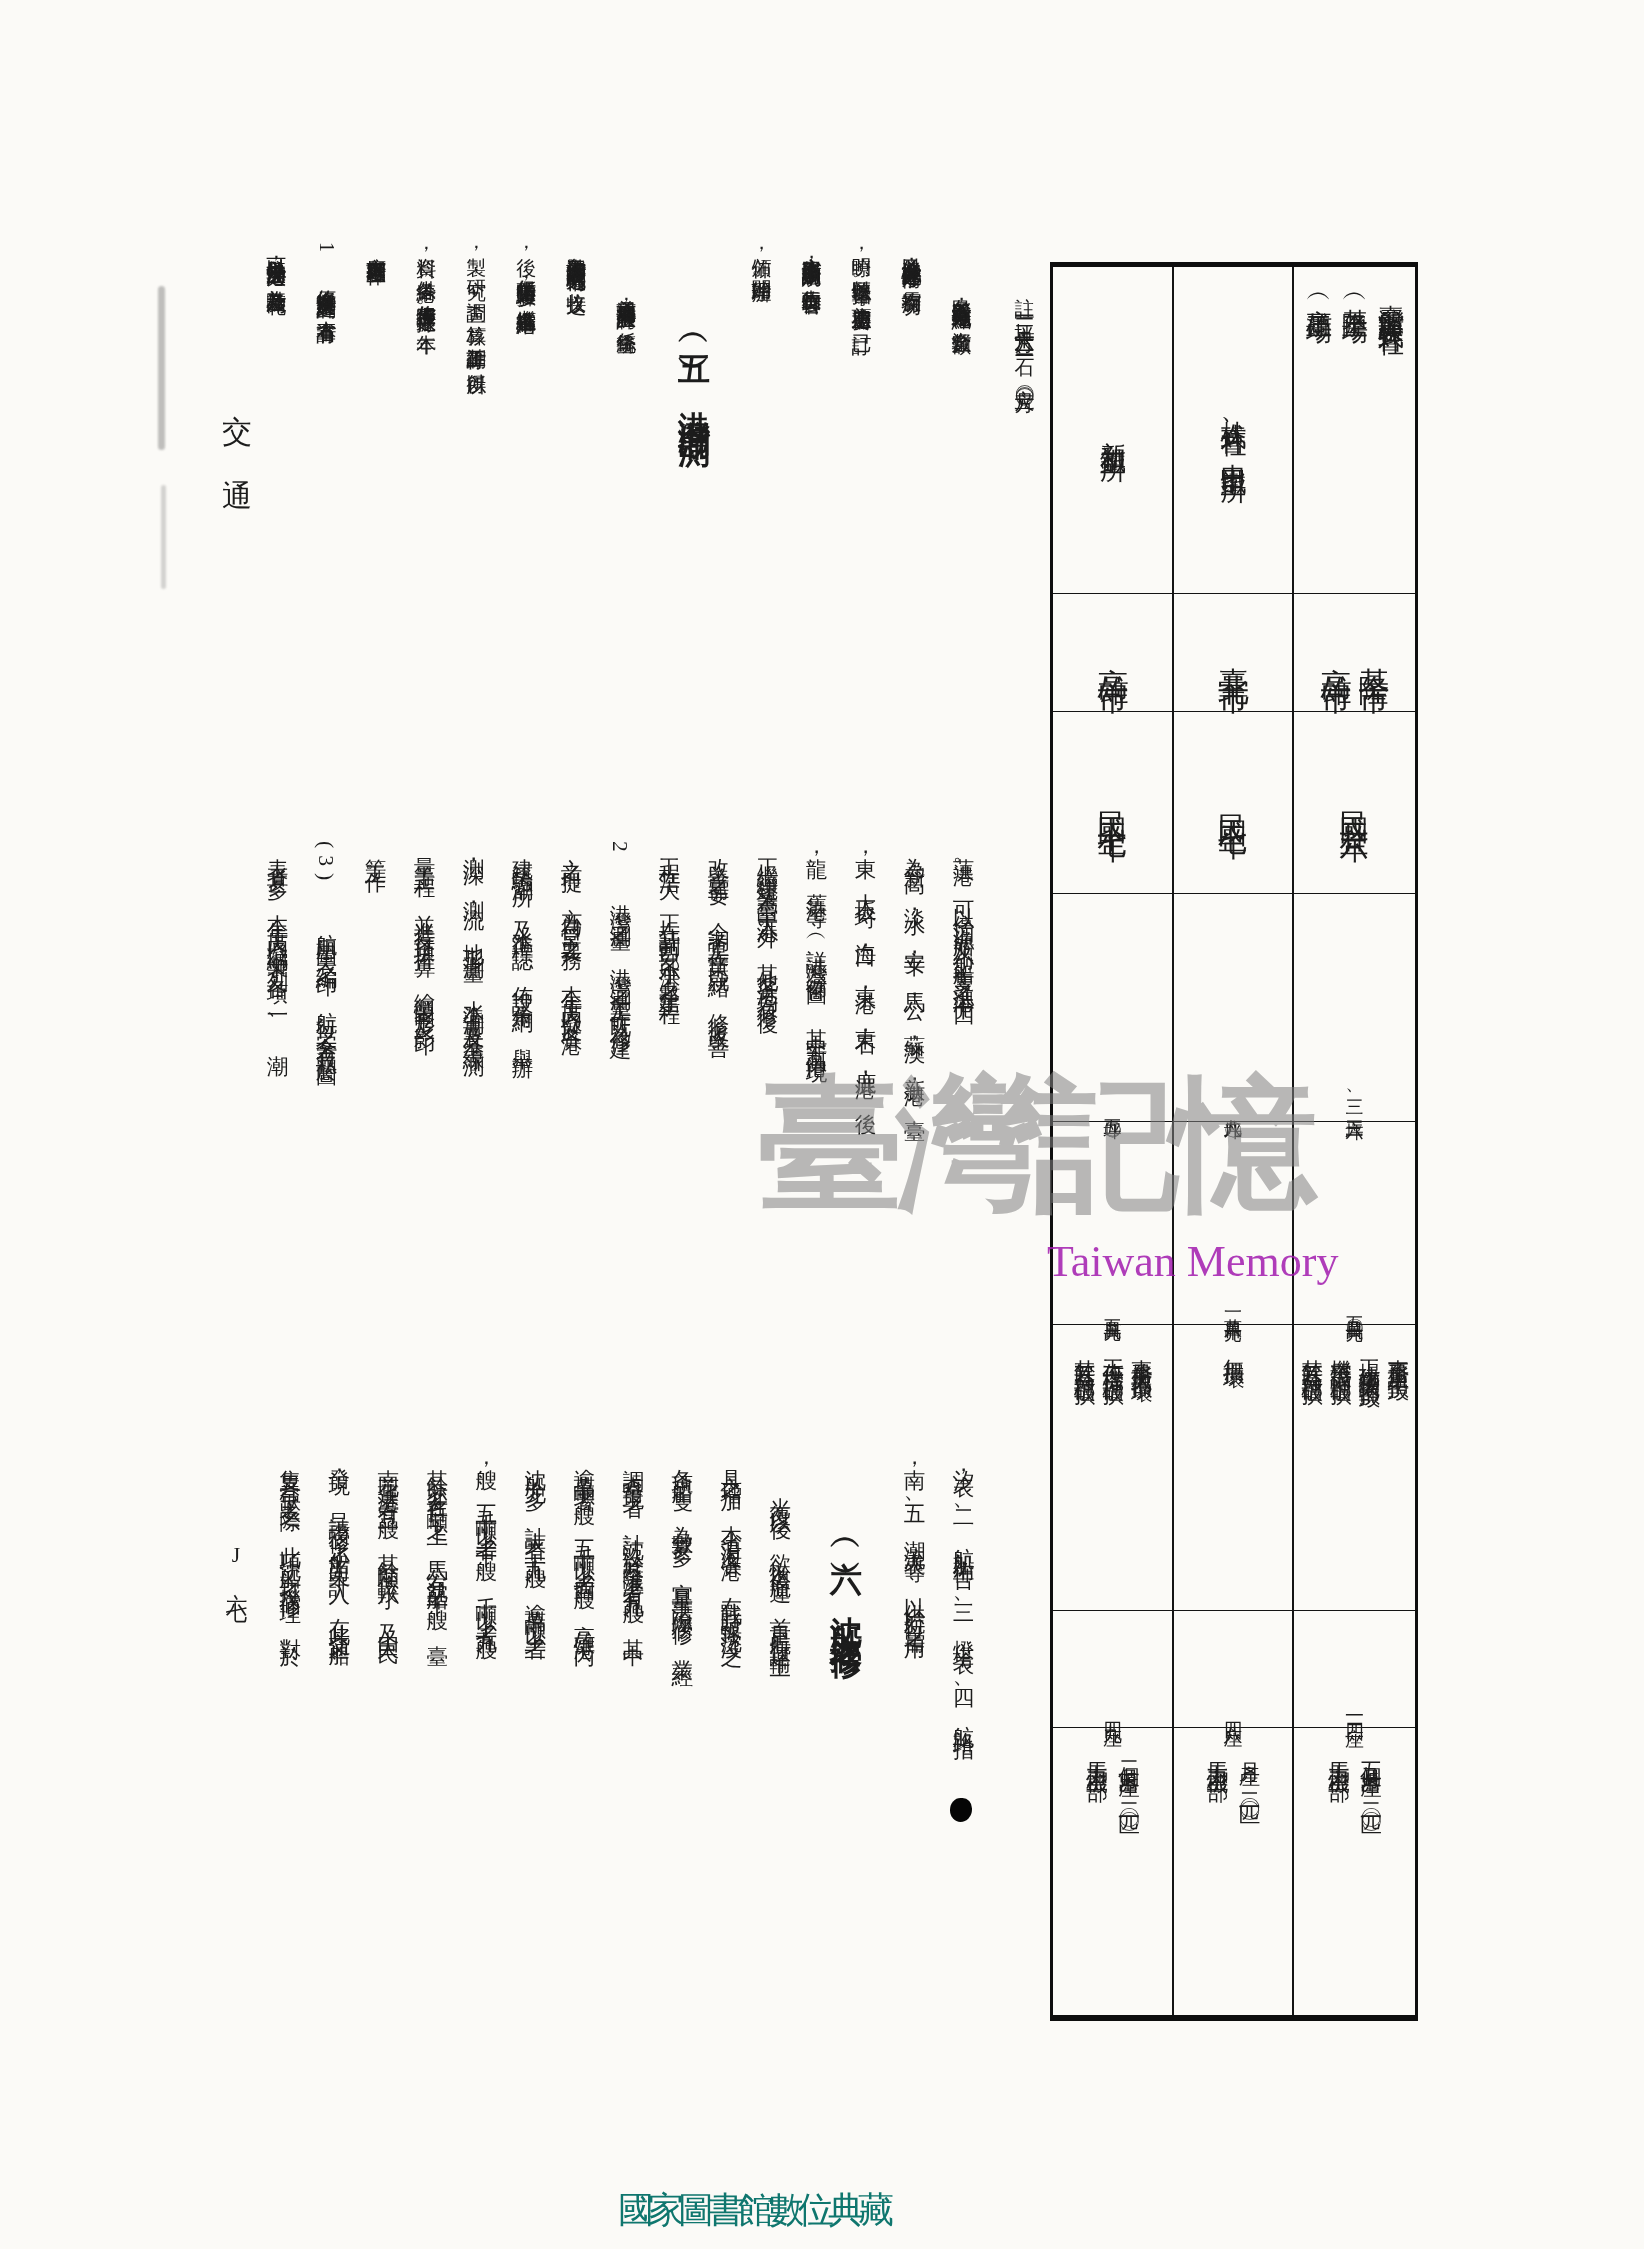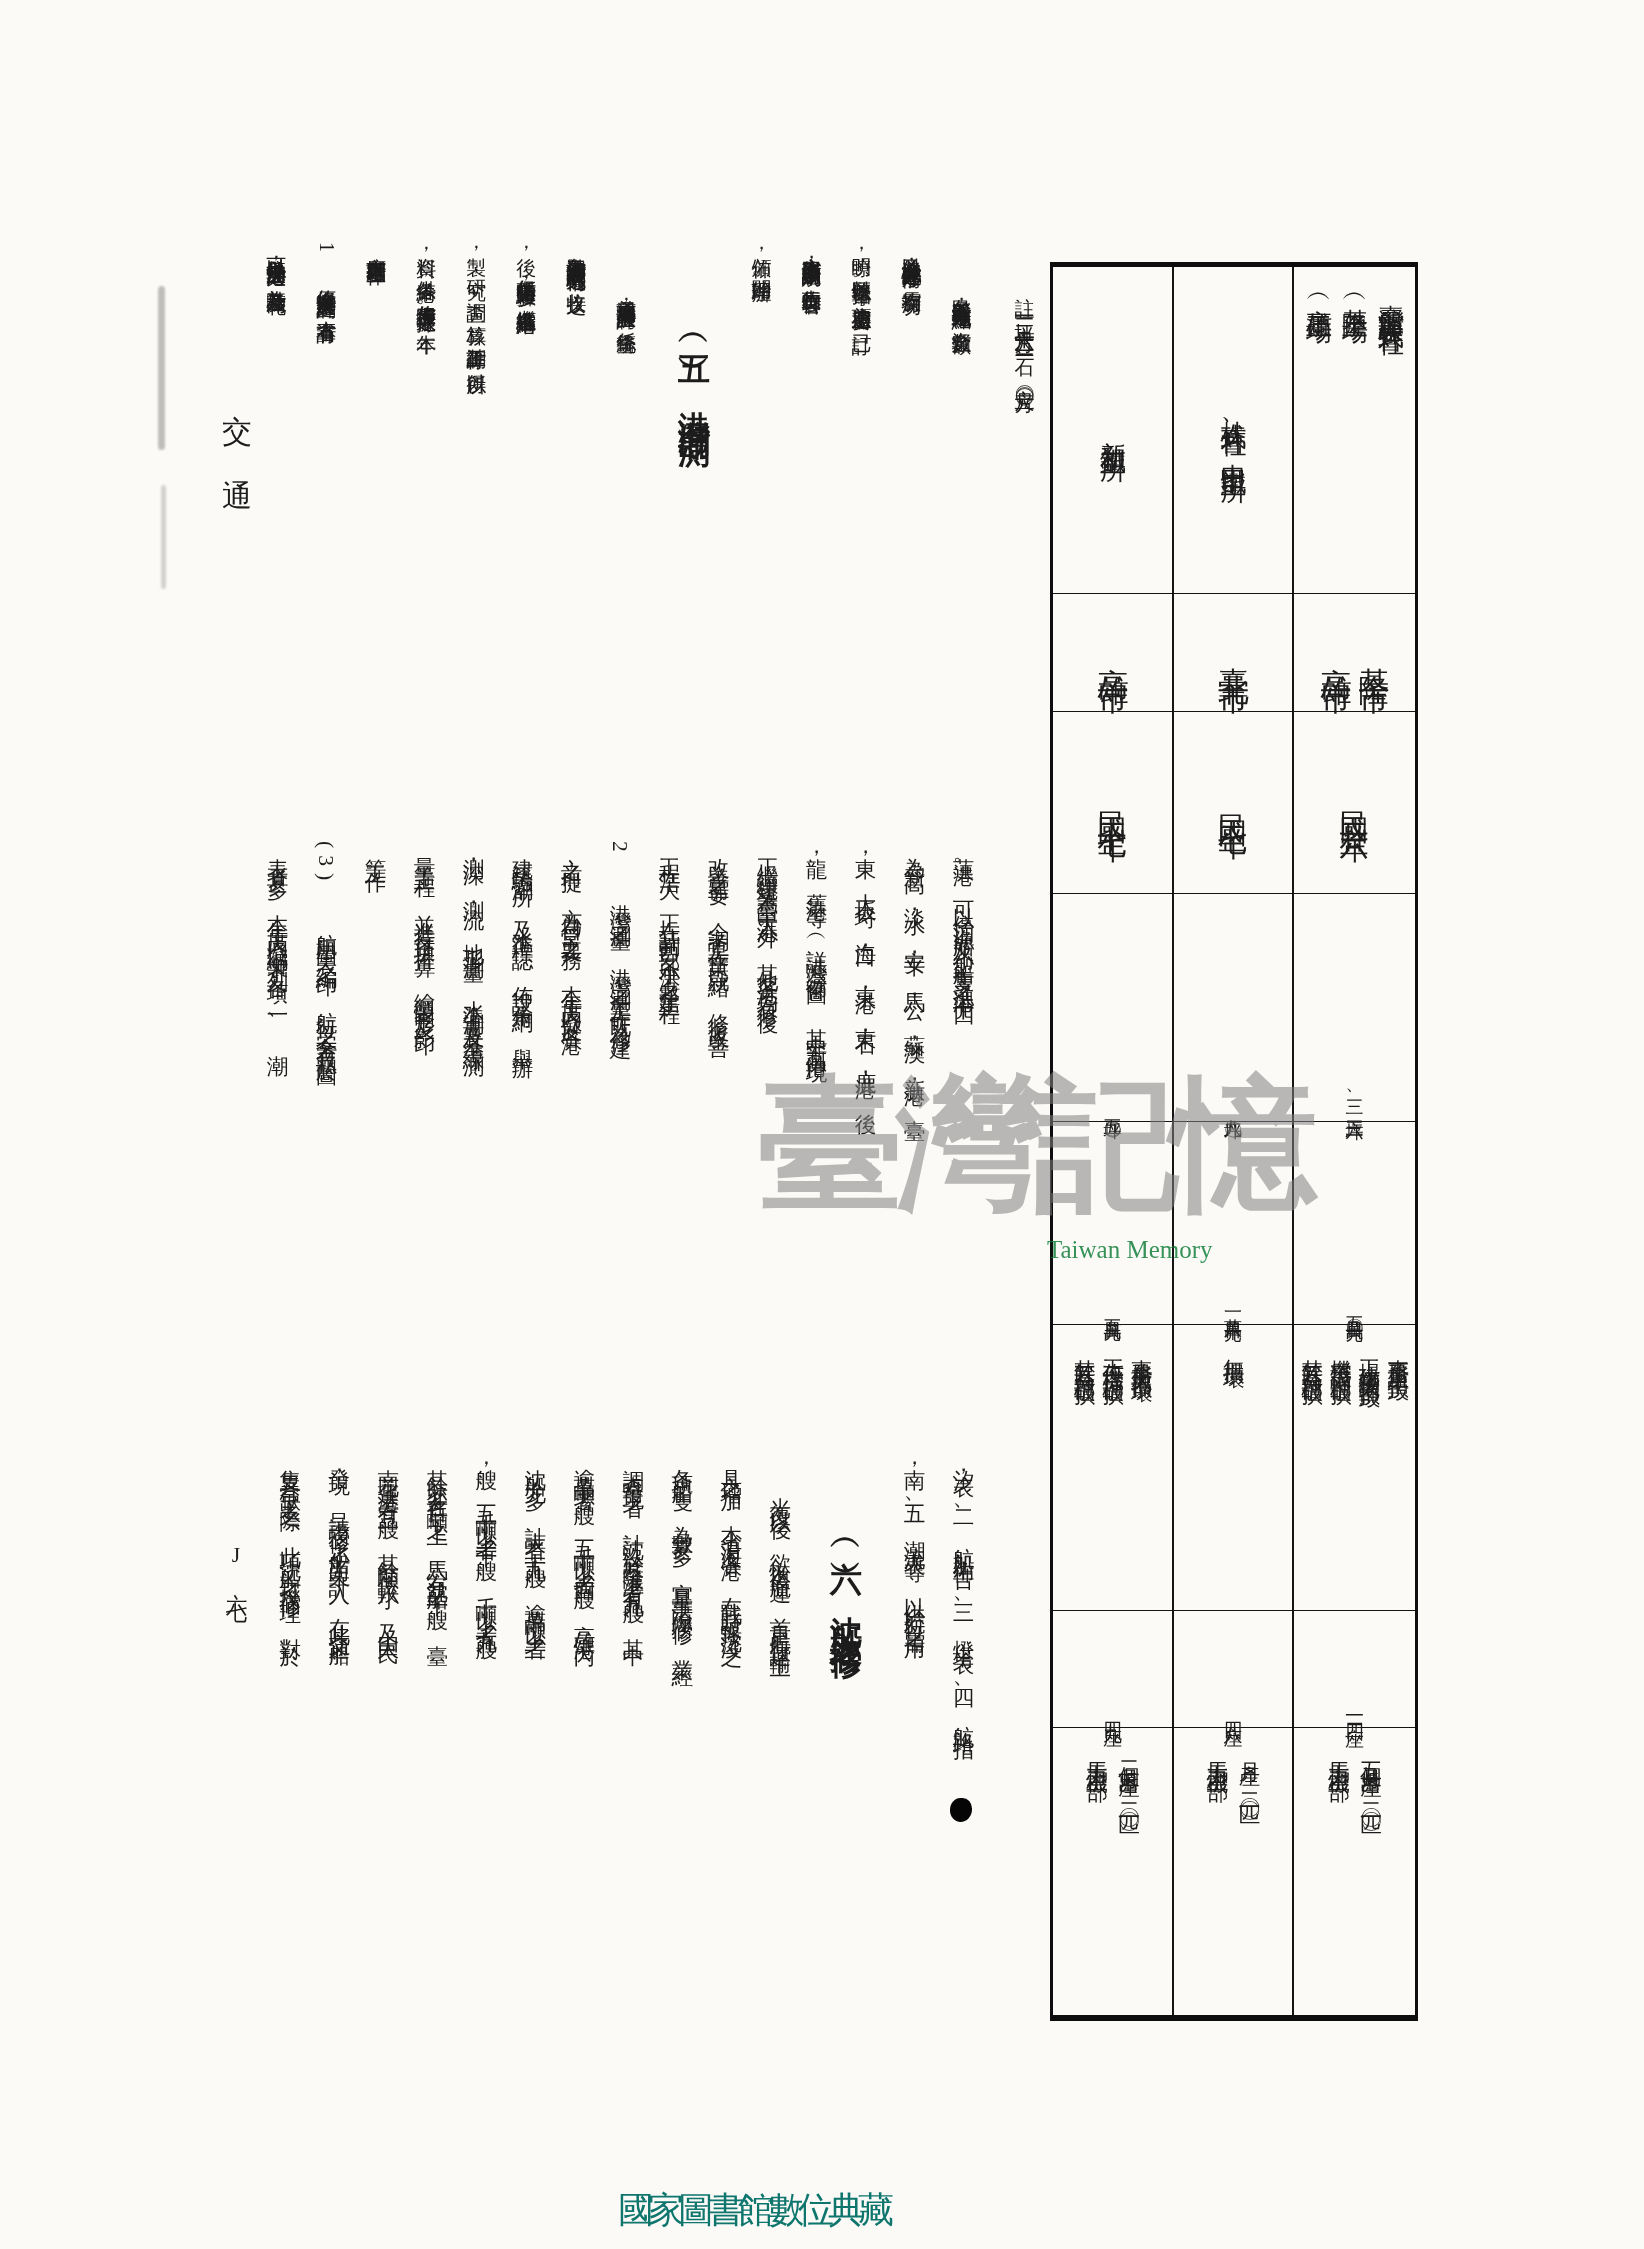--- a/index.html
+++ b/index.html
@@ -44,21 +44,21 @@
   .f-loc{font-size:31px;letter-spacing:7px;line-height:38px;}
   .f-year{font-size:29px;letter-spacing:6px;}
   .f-area{font-size:18px;letter-spacing:0.9px;}
   .f-capital{font-size:18px;letter-spacing:1.7px;}
   .f-damage{font-size:21.6px;letter-spacing:3.5px;line-height:28.6px;}
   .f-berths{font-size:19px;letter-spacing:2.6px;}
   .f-output{font-size:21.6px;letter-spacing:3.5px;line-height:32px;}
   
   .wm-cjk{position:absolute;left:758px;top:1066px;font-size:145px;line-height:1.1;
           color:#828282;opacity:.55;letter-spacing:-7px;font-weight:700;}
-  .wm-en{position:absolute;left:1047px;top:1236px;font-size:25px;color:#15803d;opacity:.85;}
+  .wm-en{position:absolute;left:1047px;top:1236px;font-size:44px;color:#a21caf;opacity:.85;}
   .footer-cap{position:absolute;left:618px;top:2186px;font-size:36px;letter-spacing:-6px;
               color:#0f766e;font-family:"Liberation Sans","DejaVu Sans",sans-serif;}
   
   .blob{position:absolute;left:950px;top:1798px;width:21.6px;height:24px;
         background:#050505;border-radius:50% 45% 55% 50%;}
   .smudge{position:absolute;left:158px;top:286px;width:7px;height:164px;
           background:rgba(35,35,35,.28);border-radius:3.5px;filter:blur(1.3px);}
   .smudge2{position:absolute;left:161px;top:485px;width:5.2px;height:104px;
            background:rgba(35,35,35,.18);border-radius:3.5px;filter:blur(1.3px);}
 </style>

